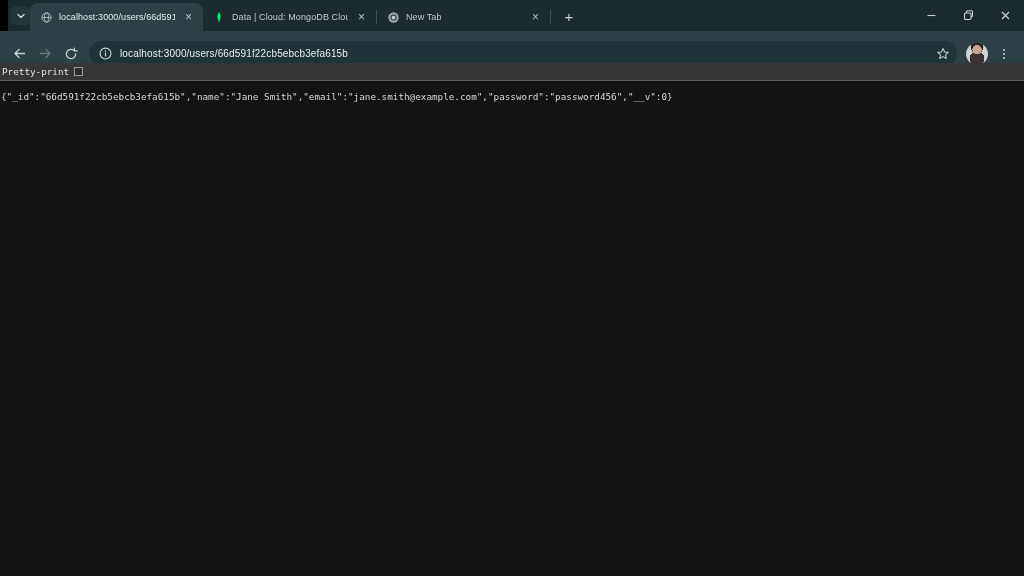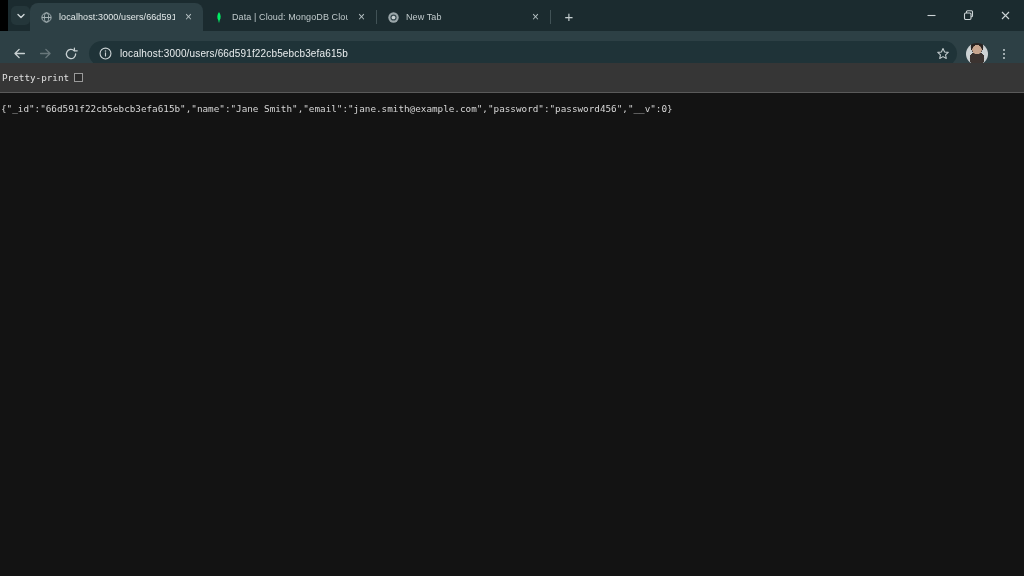--- a/index.html
+++ b/index.html
@@ -95,21 +95,21 @@
       #cdd2d4;
   }
   .kebab {
     width:24px; height:24px; background:none; border:none; padding:0;
     display:flex; align-items:center; justify-content:center;
     margin-left:4px; cursor:pointer; flex:0 0 auto;
   }
 
   
   .prettybar {
-    height:30px; background:#363636;
+    height:18px; background:#363636;
     border-bottom:1px solid #5a5a5a;
     display:flex; align-items:center;
     padding-left:2px; flex:0 0 auto;
   }
   .prettybar .pp-label {
     font-family:"DejaVu Sans Mono","Liberation Mono",monospace;
     font-size:9.3px; color:#e0e0e0;
   }
   .pp-checkbox {
     width:9px; height:9px; margin-left:5px;

